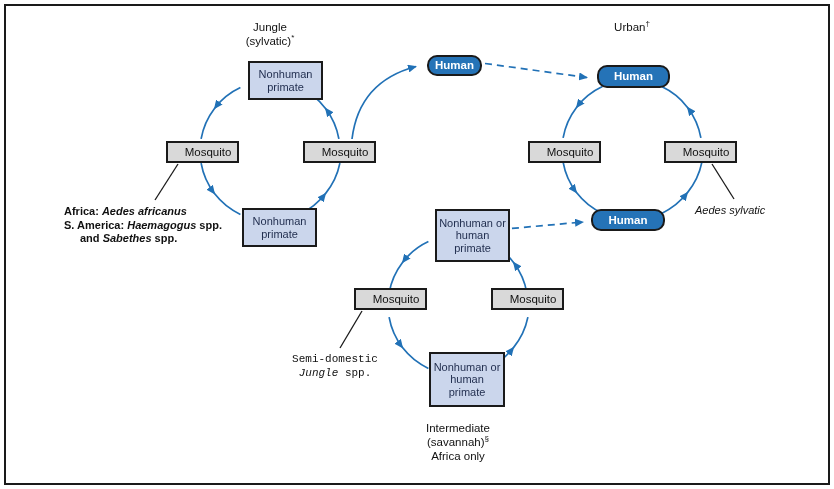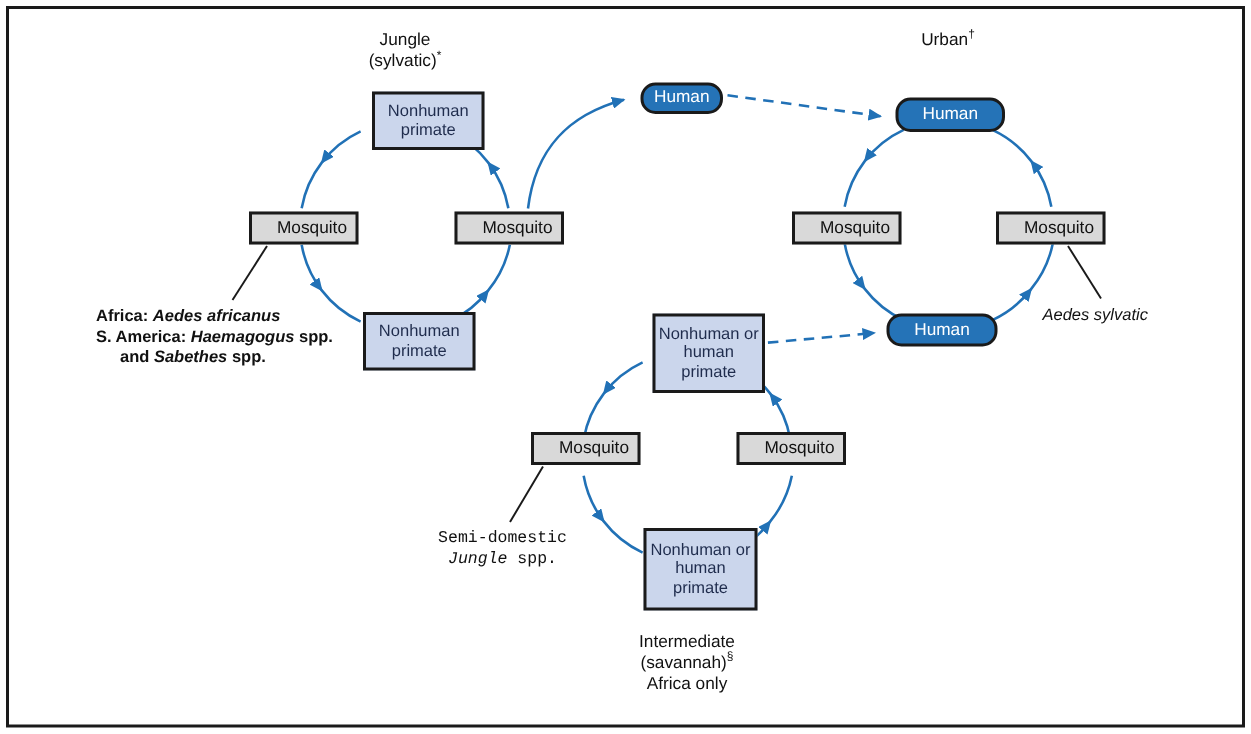--- a/index.html
+++ b/index.html
@@ -37,21 +37,21 @@
     justify-content: center;
     text-align: center;
     border: 2px solid var(--ink, #1a1a1a);
     font-size: 11px;
     line-height: 12.5px;
     box-sizing: border-box;
     padding: 1px;
   }
   .primate { background: var(--primate-fill, #cbd6ec); color: var(--primate-text, #1f2c4d); margin-left: 12px; }
   .mosquito { background: var(--mosquito-fill, #d9d9d9); color: #111; font-size: 11.5px; padding-left: 12px; }
-  .human { background: var(--human-fill, #2573b7); color: #ffffff; font-weight: normal; font-size: 11.5px; border-radius: 10px; }
+  .human { background: var(--human-fill, #2573b7); color: #ffffff; font-weight: bold; font-size: 11.5px; border-radius: 10px; }
 
   .title {
     position: absolute;
     z-index: 2;
     text-align: center;
     font-size: 11.5px;
     line-height: 14px;
     color: #111;
   }
   .ann {

